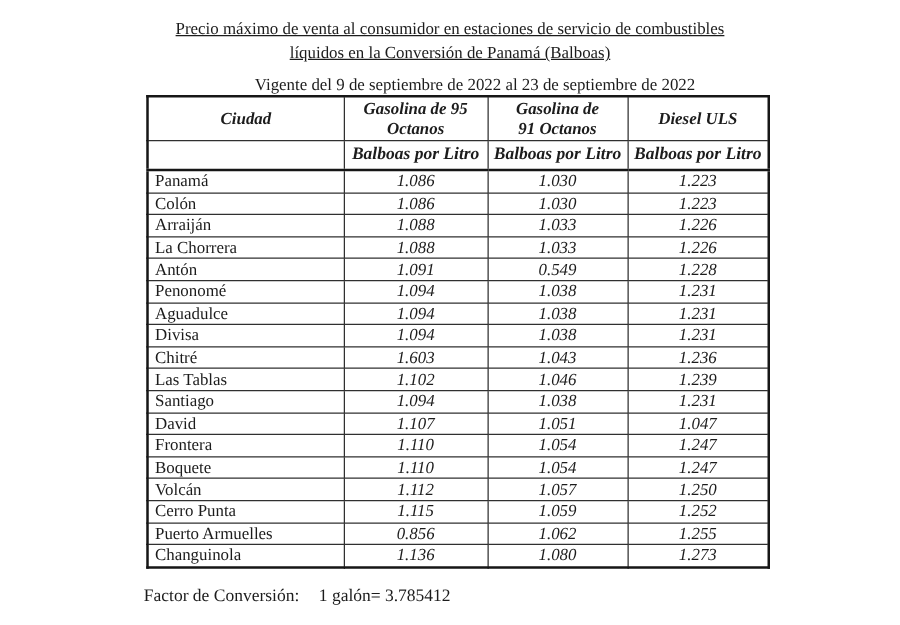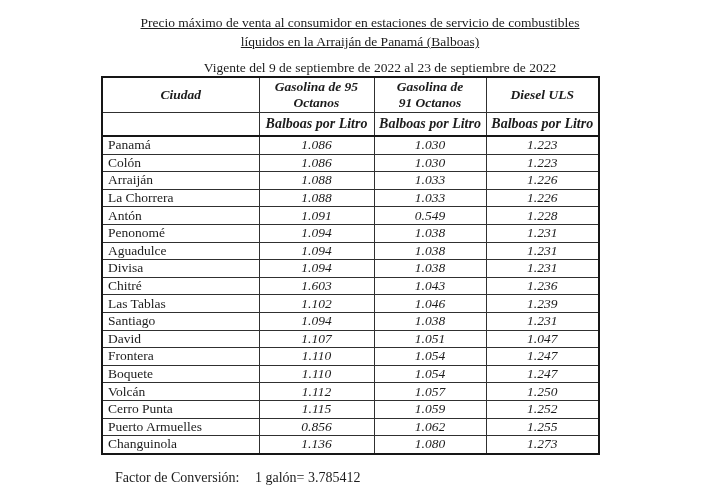--- a/index.html
+++ b/index.html
@@ -22,21 +22,21 @@
   }
   .subtitle {
     text-align: center;
     margin-top: 9px;
     font-size: 13.5px;
     padding-left: 40px;
   }
 
   table.price-table {
     position: absolute;
-    left: 101px; top: 76px;
+    left: 117px; top: 76px;
     width: 497px;
     border-collapse: collapse;
     table-layout: fixed;
     border: 2px solid #161616;
   }
   .price-table th, .price-table td {
     border: 1px solid #303030;
     overflow: hidden;
     white-space: nowrap;
   }
@@ -73,21 +73,21 @@
   }
   .footer .label { display: inline-block; width: 140px; }
 </style>
 </head>
 <body>
 
 <div class="page">
 
   <div class="title">
     <div>Precio máximo de venta al consumidor en estaciones de servicio de combustibles</div>
-    <div>líquidos en la Arraiján de Panamá (Balboas)</div>
+    <div>líquidos en la Conversión de Panamá (Balboas)</div>
   </div>
 
   <div class="subtitle">Vigente del 9 de septiembre de 2022 al 23 de septiembre de 2022</div>
 
   <table class="price-table">
     <colgroup>
       <col style="width:157px">
         <col style="width:115px">
         <col style="width:112px">
         <col style="width:113px">

